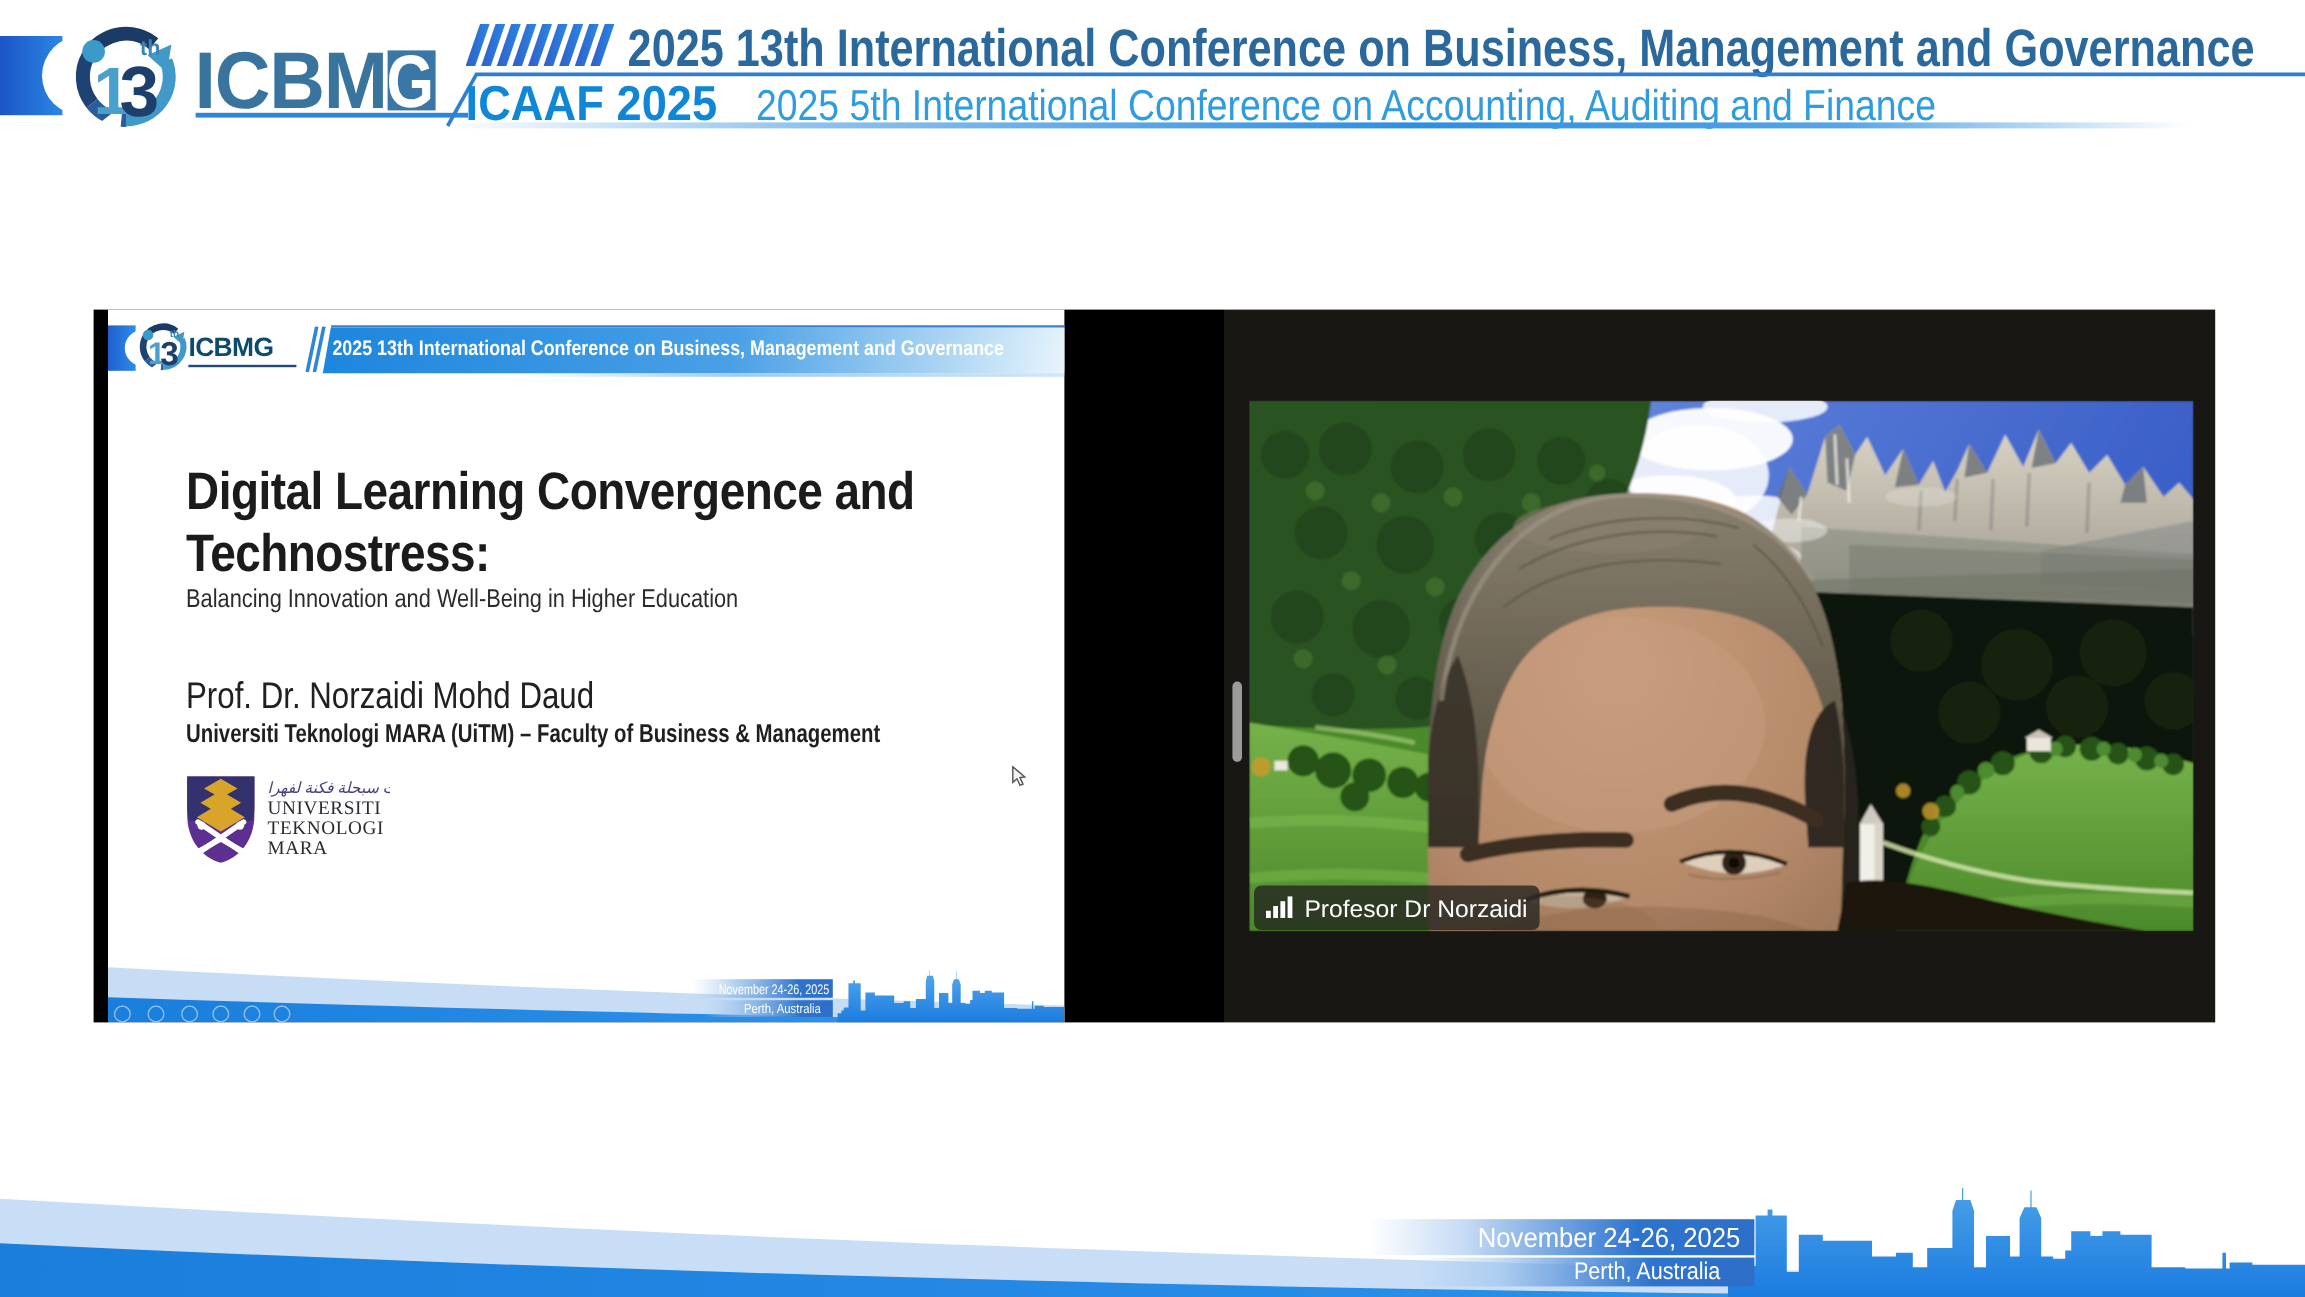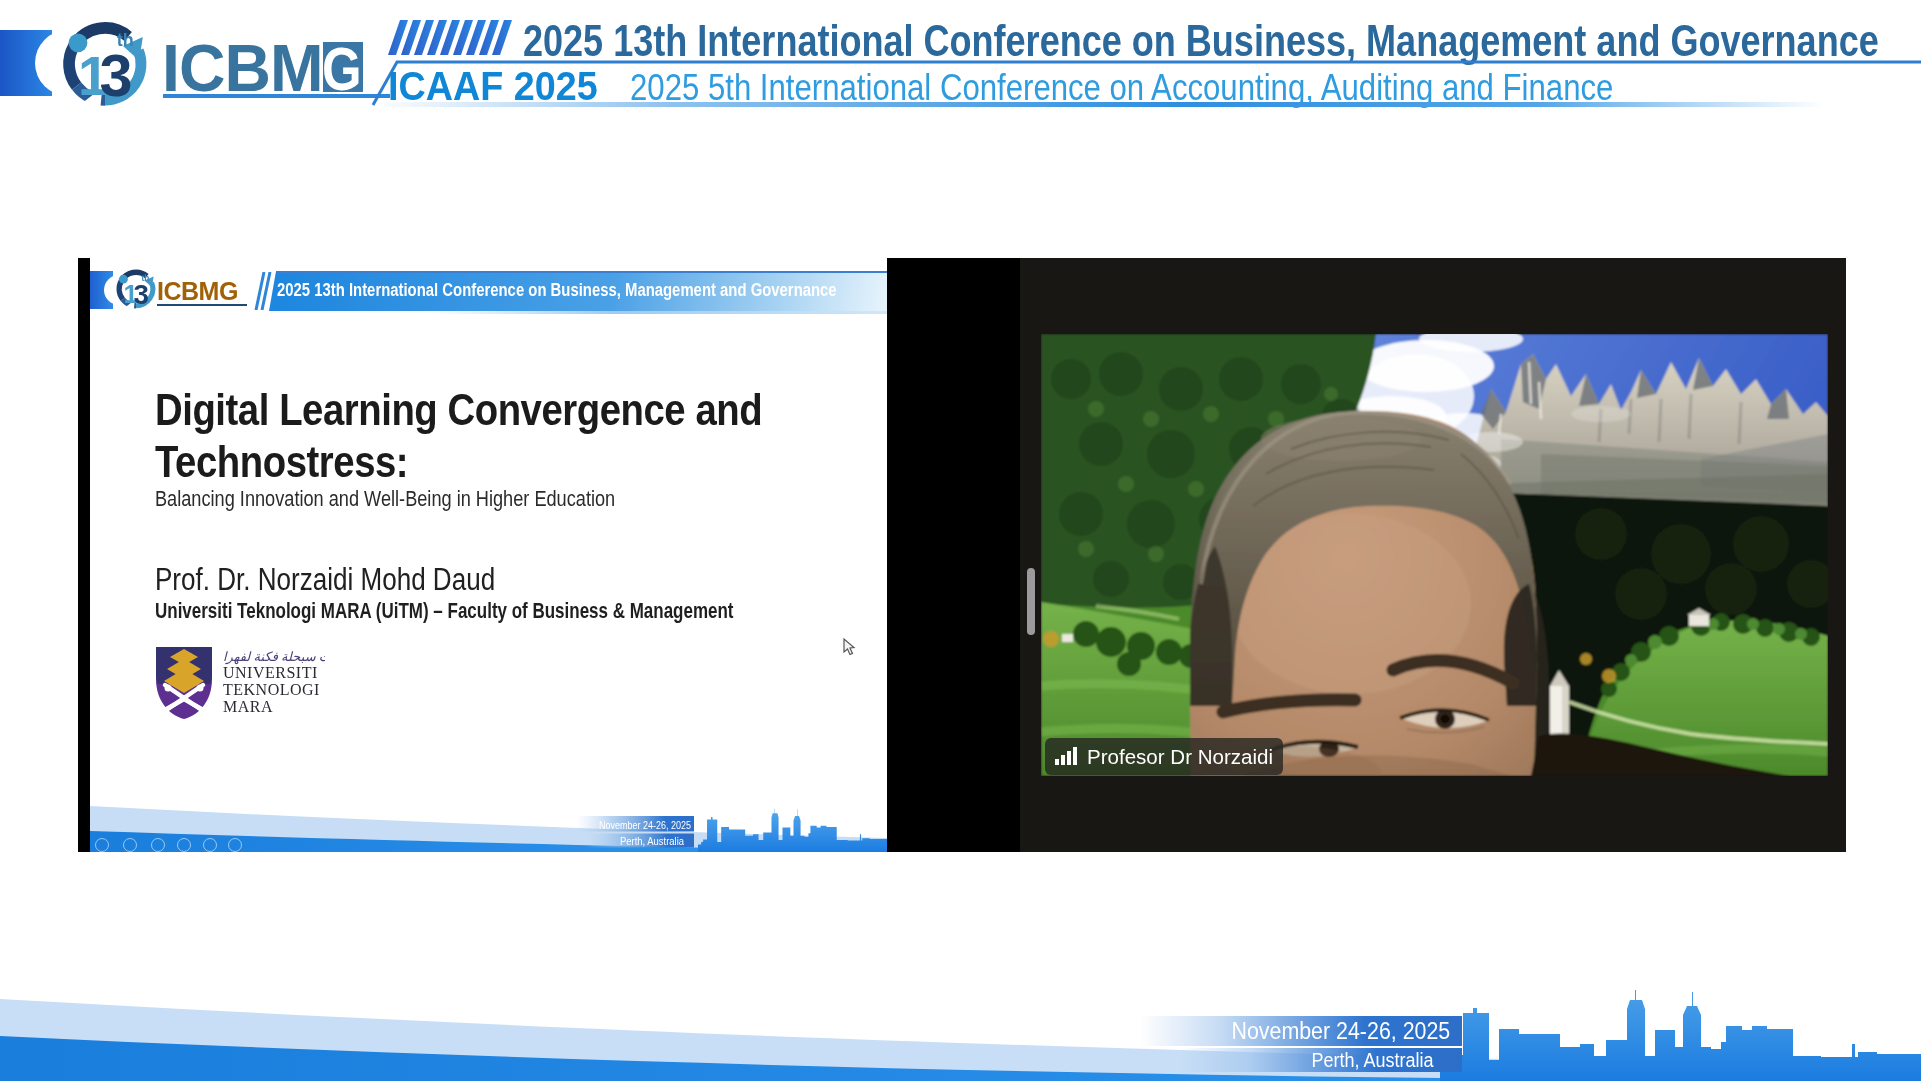--- a/index.html
+++ b/index.html
@@ -95,21 +95,21 @@
       <stop offset="0" stop-color="#1f5fd0"></stop>
           <stop offset="1" stop-color="#2e8ce6"></stop>
     </linearGradient>
       </defs>
     <rect x="0" y="0" width="23" height="38" fill="url(#srg)"></rect>
     <circle cx="29" cy="19" r="15" fill="#ffffff"></circle>
   </svg>
   <svg class="abs" style="left:25px;top:10px" width="42" height="42" viewBox="0 0 100 100">
     <use href="#logo13"></use>
   </svg>
-  <div class="abs" style="left:67px;top:19px;font-size:25px;font-weight:bold;color:#a16207;letter-spacing:-0.5px">ICBMG</div>
+  <div class="abs" style="left:67px;top:19px;font-size:22px;font-weight:bold;color:#0c4a6e;letter-spacing:-0.5px">ICBMG</div>
   <div class="abs" style="left:67px;top:46px;width:90px;height:2px;background:#1e4a73"></div>
   <svg class="abs" style="left:158px;top:14px" width="24" height="38" viewBox="0 0 24 38">
     <path d="M8,38 L16,0 M14,38 L22,0" stroke="#2e86d8" stroke-width="3" fill="none"></path>
   </svg>
 
   <div class="abs" style="left:65px;top:126px;font-size:44px;font-weight:bold;color:#1b1b1b;line-height:52px;letter-spacing:-0.5px;transform:scaleX(0.87);transform-origin:0 0;white-space:nowrap">Digital Learning Convergence and<br>Technostress:</div>
   <div class="abs" style="left:65px;top:229px;font-size:21.5px;color:#2b2b2b;white-space:nowrap;transform:scaleX(0.845);transform-origin:0 0">Balancing Innovation and Well-Being in Higher Education</div>
   <div class="abs" style="left:65px;top:304px;font-size:31px;color:#202020;white-space:nowrap;transform:scaleX(0.84);transform-origin:0 0">Prof. Dr. Norzaidi Mohd Daud</div>
   <div class="abs" style="left:65px;top:341px;font-size:21.5px;font-weight:600;color:#1f1f1f;white-space:nowrap;transform:scaleX(0.79);transform-origin:0 0">Universiti Teknologi MARA (UiTM) – Faculty of Business &amp; Management</div>
 

